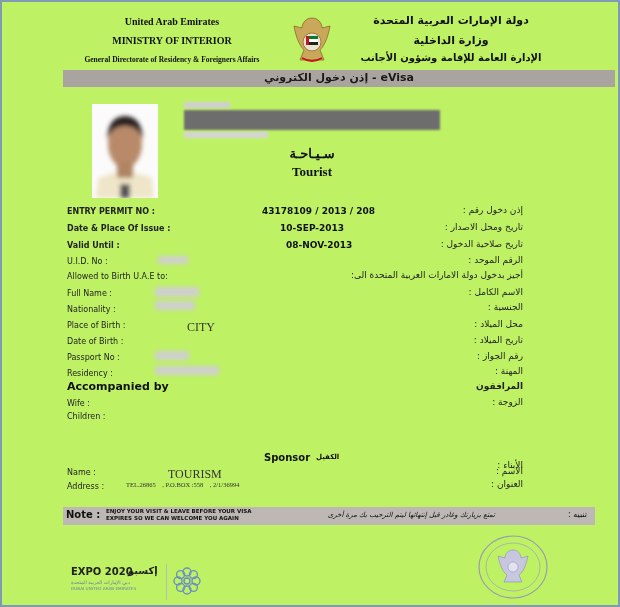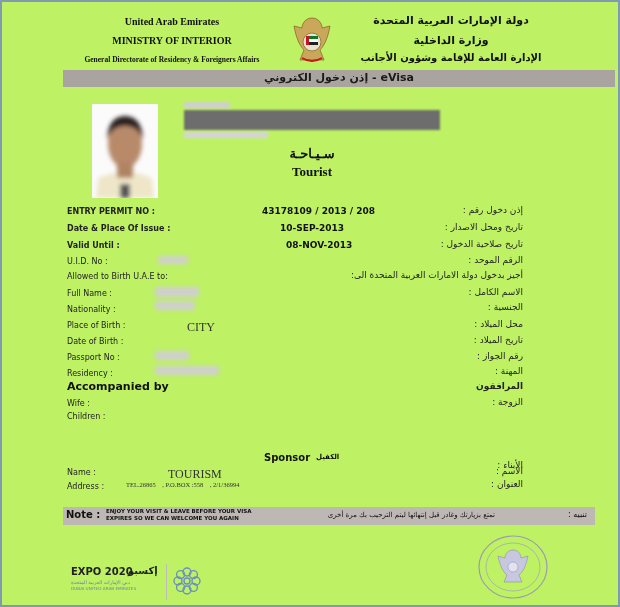--- a/index.html
+++ b/index.html
@@ -158,21 +158,21 @@
   <div class="abs ar" style="right:95px; top:464px;">الاسم :</div>
 
   <div class="abs lbl" style="left:65px; top:480px;">Address :</div>
   <div class="abs small-serif" style="left:124px; top:479px; font-size:6.5px; white-space:pre;">TEL.26865    , P.O.BOX :558    , 2/1/36994</div>
   <div class="abs ar" style="right:95px; top:477px;">العنوان :</div>
 
   <div class="note-bar">
     <div class="abs note-label">Note :</div>
     <div class="abs note-text" style="top:1px;">ENJOY YOUR VISIT &amp; LEAVE BEFORE YOUR VISA</div>
     <div class="abs note-text" style="top:8px;">EXPIRES SO WE CAN WELCOME YOU AGAIN</div>
-    <div class="abs note-ar" style="right:100px; top:4px;">تمتع بزيارتك وغادر قبل إنتهائها ليتم الترحيب بك مرة أخرى</div>
+    <div class="abs note-ar" style="right:100px; top:4px;font-style:italic;">تمتع بزيارتك وغادر قبل إنتهائها ليتم الترحيب بك مرة أخرى</div>
     <div class="abs note-ar" style="right:8px; top:3px; font-size:8px; font-weight:normal;">تنبيه :</div>
   </div>
 
   <div class="expo">
     <div class="abs" style="left:3px; top:4px; font-size:10px; font-weight:bold; color:#222;">EXPO 2020</div>
     <div class="abs" style="left:60px; top:3px; font-size:10px; font-weight:bold; color:#222; direction:rtl;">إكسبو</div>
     <div class="abs" style="left:3px; top:17px; font-size:5px; color:#6a7fa8; direction:rtl;">دبي الإمارات العربية المتحدة</div>
     <div class="abs" style="left:3px; top:24px; font-size:4.2px; color:#6a7fa8;">DUBAI UNITED ARAB EMIRATES</div>
     <div style="position:absolute; left:98px; top:2px; width:1px; height:36px; background:#bbb;"></div>
     <svg style="position:absolute; left:104px; top:4px; width:30px; height:30px;" viewBox="0 0 30 30">

